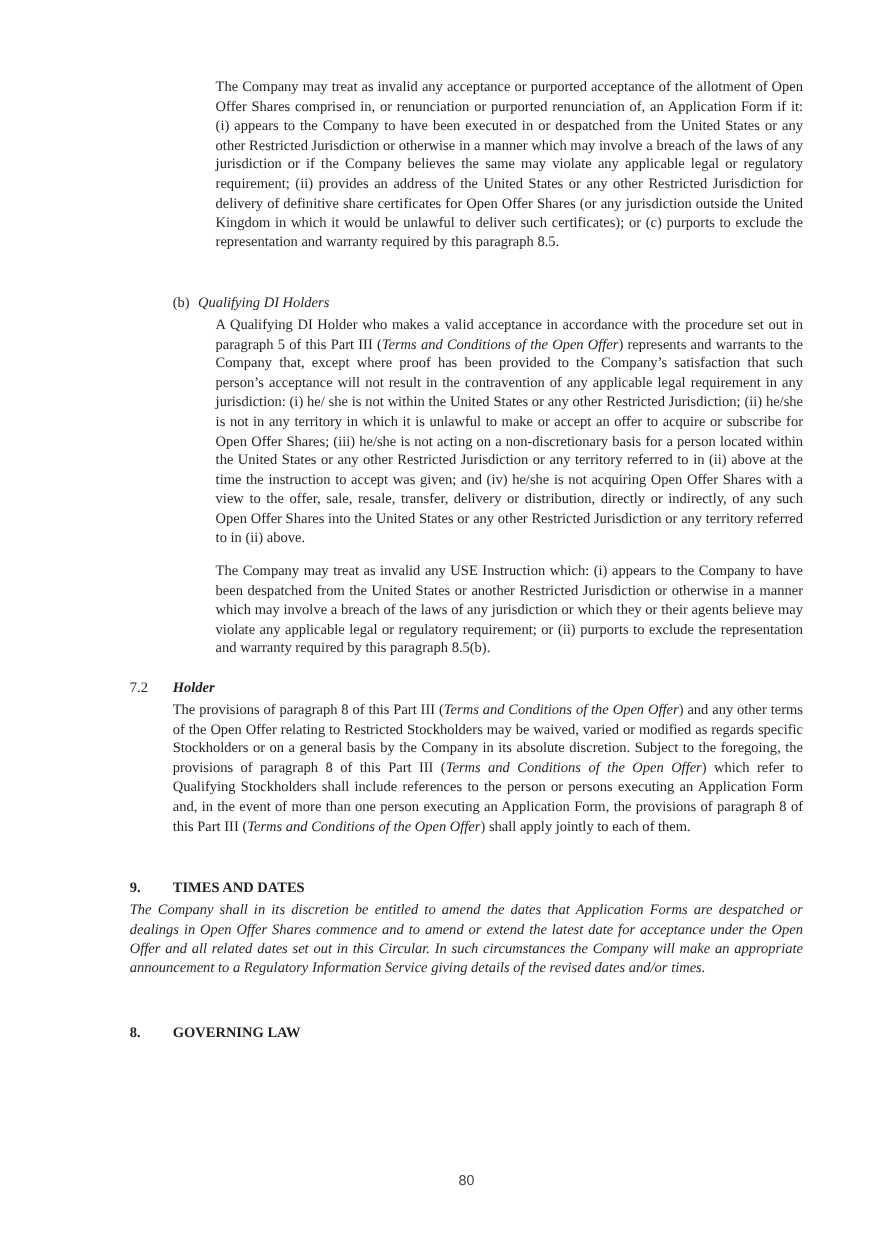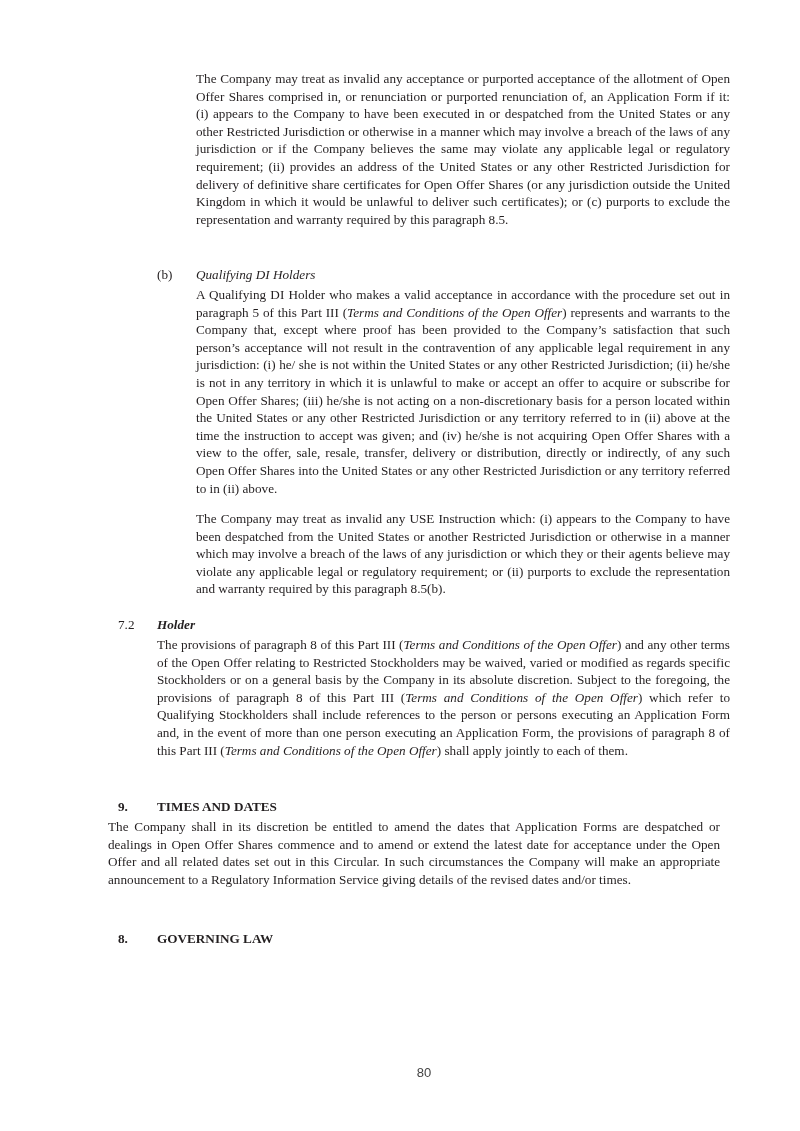--- a/index.html
+++ b/index.html
@@ -2,36 +2,36 @@
 <html><head>
 <meta charset="utf-8">
 <style>
   html, body { margin: 0; padding: 0; background: #ffffff; }
   body { width: 800px; height: 1131px; position: relative; overflow: hidden;
     font-family: "Liberation Serif", "DejaVu Serif", serif; color: #231f20; font-size: 13.2px; line-height: 17.6px; }
   .page { position: absolute; left: 0; top: 0; width: 800px; height: 1131px; margin-left: 24px; }
   .para { position: absolute; text-align: justify; margin: 0; }
   .p-indent { left: 172px; width: 534px; }
   .p-mid { left: 133px; width: 573px; }
-  .p-full { left: 84px; width: 612px; }
+  .p-full { left: 94px; width: 612px; font-style: italic; }
   .label { position: absolute; }
   .ital { font-style: italic; }
   .bi { font-weight: bold; font-style: italic; }
   .b { font-weight: bold; }
   .pageno { position: absolute; left: 0; width: 800px; text-align: center; top: 1064px; font-family: "Liberation Sans", "DejaVu Sans", sans-serif; font-size: 13px; color: #444; }
 </style>
 </head>
 <body>
 
 <div class="page">
 
   <p class="para p-indent" style="top:70px;">The Company may treat as invalid any acceptance or purported acceptance of the allotment of Open Offer Shares comprised in, or renunciation or purported renunciation of, an Application Form if it: (i) appears to the Company to have been executed in or despatched from the United States or any other Restricted Jurisdiction or otherwise in a manner which may involve a breach of the laws of any jurisdiction or if the Company believes the same may violate any applicable legal or regulatory requirement; (ii) provides an address of the United States or any other Restricted Jurisdiction for delivery of definitive share certificates for Open Offer Shares (or any jurisdiction outside the United Kingdom in which it would be unlawful to deliver such certificates); or (c) purports to exclude the representation and warranty required by this paragraph 8.5.</p>
 
   <span class="label" style="left:133px; top:266px;">(b)</span>
-  <span class="label ital" style="left:172px; top:266px;">Qualifying DI Holders</span>
+  <span class="label ital" style="left:156px; top:266px;">Qualifying DI Holders</span>
 
   <p class="para p-indent" style="top:286px;"><span>A Qualifying DI Holder who makes a valid acceptance in accordance with the procedure set out in paragraph 5 of this Part III (</span><span class="ital">Terms and Conditions of the Open Offer</span><span>) represents and warrants to the Company that, except where proof has been provided to the Company’s satisfaction that such person’s acceptance will not result in the contravention of any applicable legal requirement in any jurisdiction: (i) he/ she is not within the United States or any other Restricted Jurisdiction; (ii) he/she is not in any territory in which it is unlawful to make or accept an offer to acquire or subscribe for Open Offer Shares; (iii) he/she is not acting on a non-discretionary basis for a person located within the United States or any other Restricted Jurisdiction or any territory referred to in (ii) above at the time the instruction to accept was given; and (iv) he/she is not acquiring Open Offer Shares with a view to the offer, sale, resale, transfer, delivery or distribution, directly or indirectly, of any such Open Offer Shares into the United States or any other Restricted Jurisdiction or any territory referred to in (ii) above.</span></p>
 
   <p class="para p-indent" style="top:510px;">The Company may treat as invalid any USE Instruction which: (i) appears to the Company to have been despatched from the United States or another Restricted Jurisdiction or otherwise in a manner which may involve a breach of the laws of any jurisdiction or which they or their agents believe may violate any applicable legal or regulatory requirement; or (ii) purports to exclude the representation and warranty required by this paragraph 8.5(b).</p>
 
   <span class="label" style="left:94px; top:616px;">7.2</span>
   <span class="label bi" style="left:133px; top:616px;">Holder</span>
 
   <p class="para p-mid" style="top:636px;"><span>The provisions of paragraph 8 of this Part III (</span><span class="ital">Terms and Conditions of the Open Offer</span><span>) and any other terms of the Open Offer relating to Restricted Stockholders may be waived, varied or modified as regards specific Stockholders or on a general basis by the Company in its absolute discretion. Subject to the foregoing, the provisions of paragraph 8 of this Part III (</span><span class="ital">Terms and Conditions of the Open Offer</span><span>) which refer to Qualifying Stockholders shall include references to the person or persons executing an Application Form and, in the event of more than one person executing an Application Form, the provisions of paragraph 8 of this Part III (</span><span class="ital">Terms and Conditions of the Open Offer</span><span>) shall apply jointly to each of them.</span></p>
 

